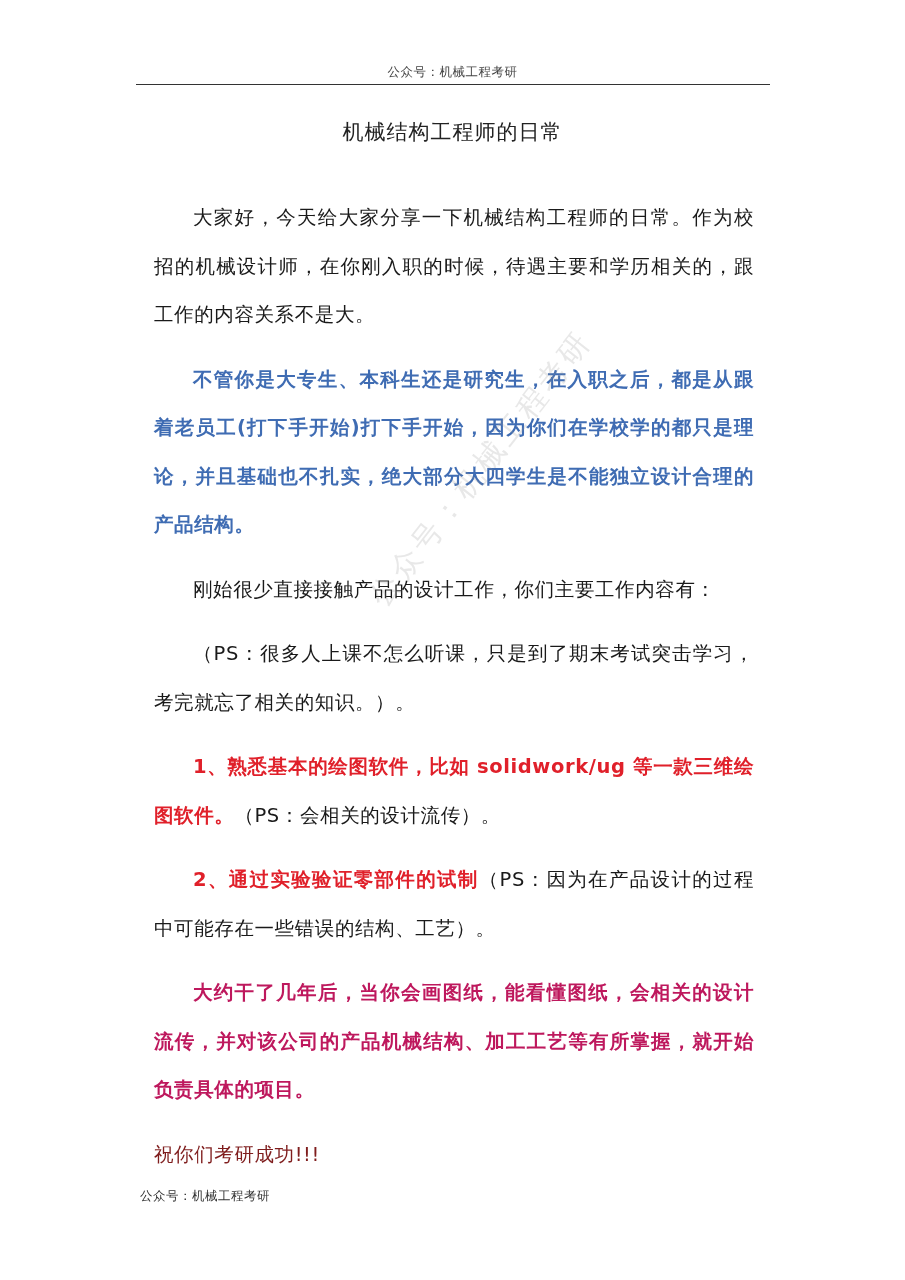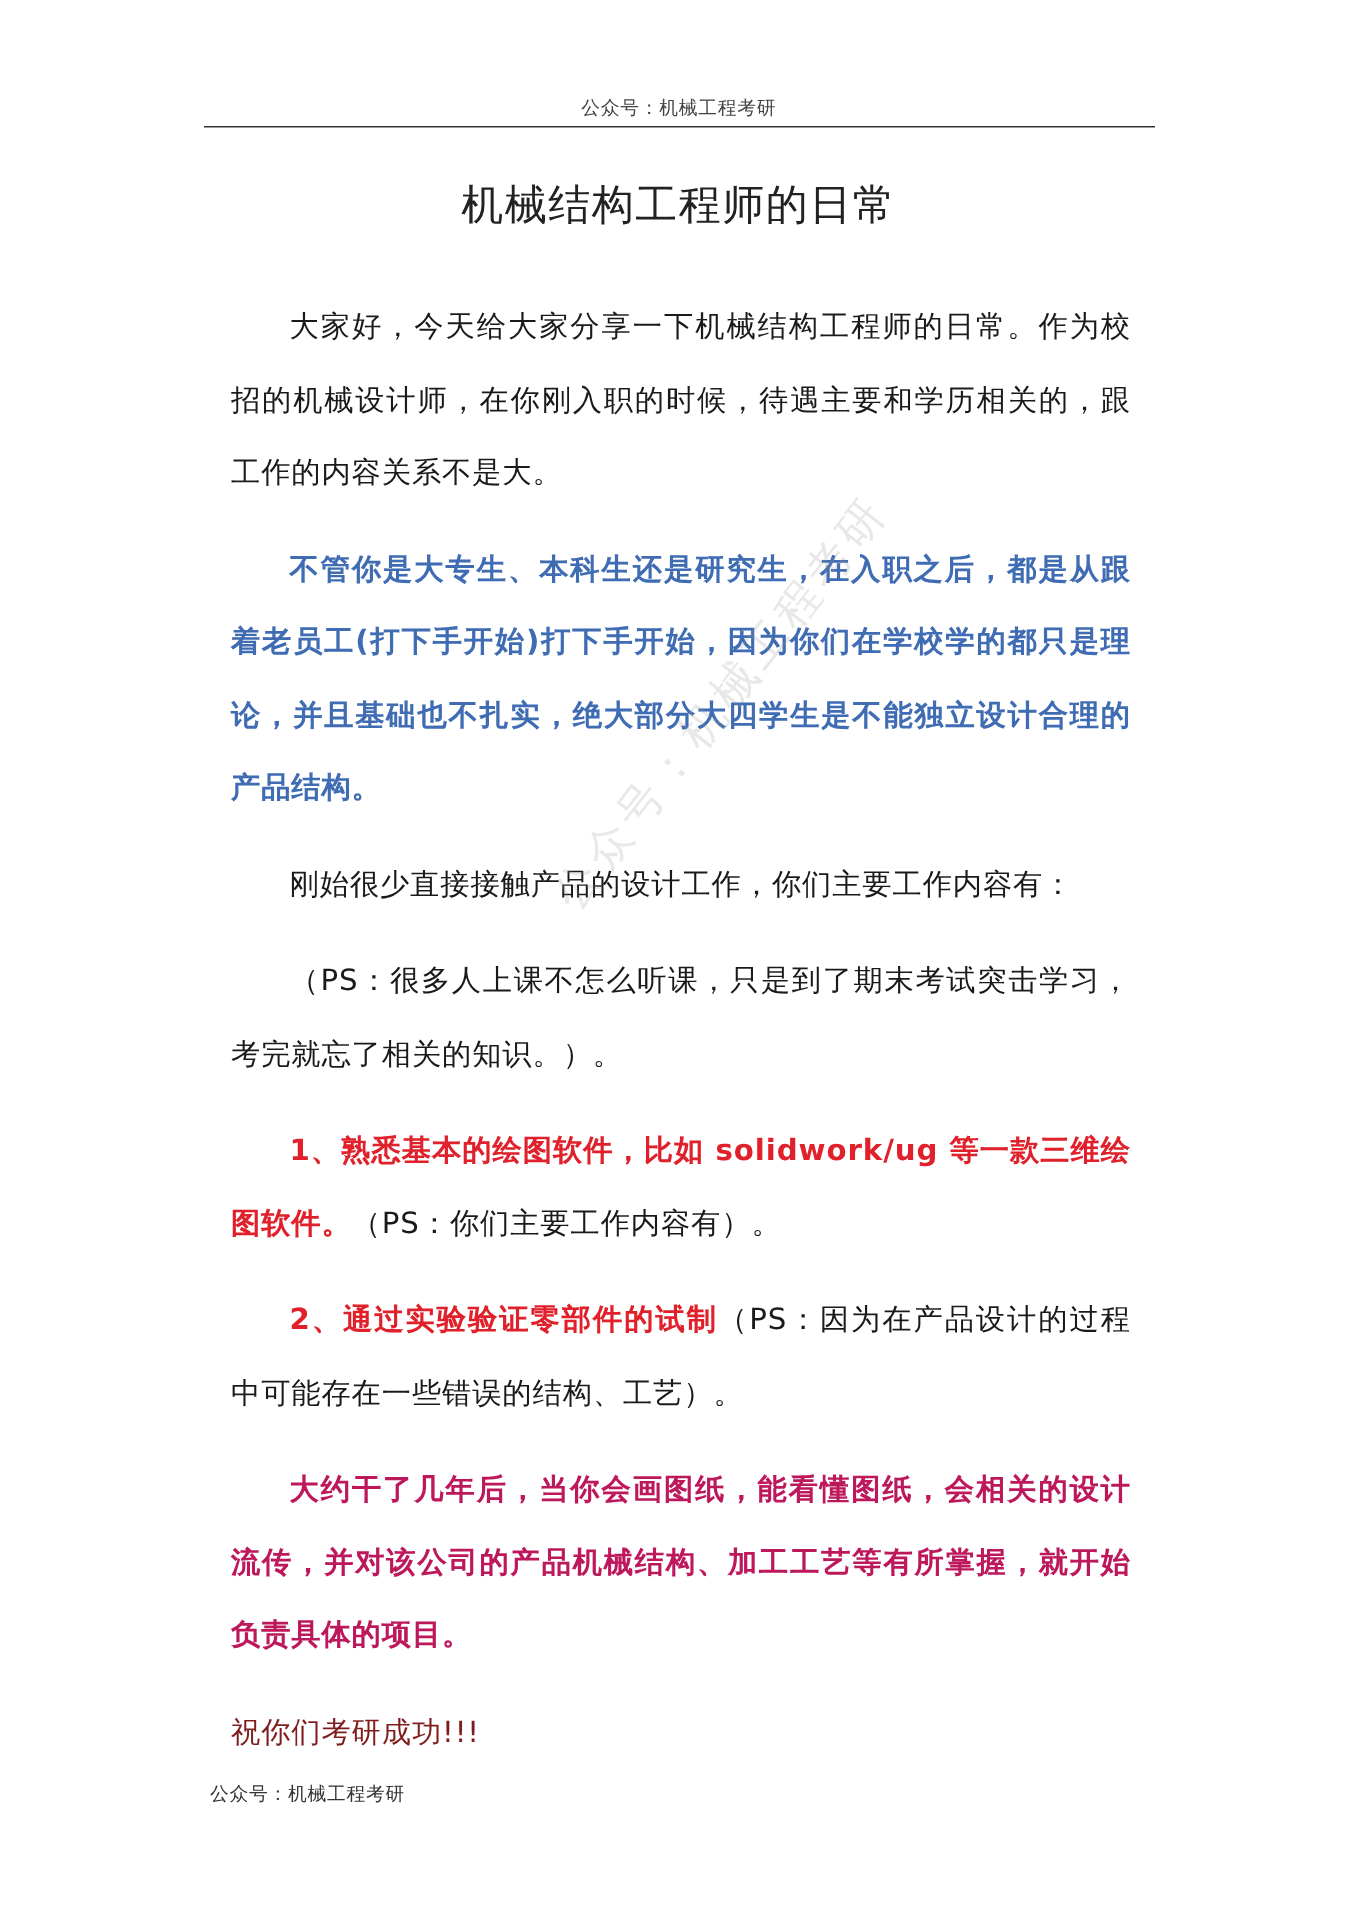--- a/index.html
+++ b/index.html
@@ -4,21 +4,21 @@
 <style>
   html,body{margin:0;padding:0;background:#ffffff;}
   body{width:905px;height:1280px;position:relative;overflow:hidden;
        font-family:"DejaVu Sans","Liberation Sans",sans-serif;color:#1a1a1a;}
   .page{position:absolute;left:0;top:0;width:718px;height:1280px;}
   .header{position:absolute;left:0;top:64px;width:905px;text-align:center;
           font-size:12.5px;color:#444;letter-spacing:0.5px;}
   .header-rule{position:absolute;left:136px;top:84px;width:634px;height:0;
                border-top:1.6px solid #333;}
   .title{position:absolute;left:0;top:118px;width:905px;text-align:center;
-         font-size:28px;color:#222;letter-spacing:1px;}
+         font-size:21px;color:#222;letter-spacing:1px;}
   .body{position:absolute;left:138px;top:178px;width:632px;
         font-size:19.5px;line-height:48.5px;letter-spacing:0.6px;}
   .body p{margin:16px;text-indent:2em;text-align:justify;}
   .p-blue{color:#3f6cb3;font-weight:bold;}
   .red{color:#e0202a;font-weight:bold;}
   .bold{font-weight:bold;color:#be185d;}
   .center{text-indent:0 !important;text-align:right;color:#7f1d1d;}
   .footer{position:absolute;left:140px;top:1188px;font-size:12.5px;color:#333;letter-spacing:0.5px;}
   .watermark{position:absolute;left:360px;top:590px;font-size:30px;color:rgba(150,150,150,0.22);
              transform:rotate(-52deg);transform-origin:left top;white-space:nowrap;letter-spacing:4px;}
@@ -30,21 +30,21 @@
   <div class="header">公众号：机械工程考研</div>
   <div class="header-rule"></div>
 
   <div class="title">机械结构工程师的日常</div>
 
   <div class="body">
     <p>大家好，今天给大家分享一下机械结构工程师的日常。作为校招的机械设计师，在你刚入职的时候，待遇主要和学历相关的，跟工作的内容关系不是大。</p>
     <p class="p-blue">不管你是大专生、本科生还是研究生，在入职之后，都是从跟着老员工(打下手开始)打下手开始，因为你们在学校学的都只是理论，并且基础也不扎实，绝大部分大四学生是不能独立设计合理的产品结构。</p>
     <p>刚始很少直接接触产品的设计工作，你们主要工作内容有：</p>
     <p>（PS：很多人上课不怎么听课，只是到了期末考试突击学习，考完就忘了相关的知识。）。</p>
-    <p><span class="red">1、熟悉基本的绘图软件，比如 solidwork/ug 等一款三维绘图软件。</span><span>（PS：你们主要工作内容有）。</span></p>
+    <p><span class="red">1、熟悉基本的绘图软件，比如 solidwork/ug 等一款三维绘图软件。</span><span>（PS：会相关的设计流传）。</span></p>
     <p><span class="red">2、通过实验验证零部件的试制</span><span>（PS：因为在产品设计的过程中可能存在一些错误的结构、工艺）。</span></p>
     <p class="bold">大约干了几年后，当你会画图纸，能看懂图纸，会相关的设计流传，并对该公司的产品机械结构、加工工艺等有所掌握，就开始负责具体的项目。</p>
     <p class="center">祝你们考研成功!!!</p>
   </div>
 
   <div class="watermark">公众号：机械工程考研</div>
 
   <div class="footer">公众号：机械工程考研</div>
 </div>
 

